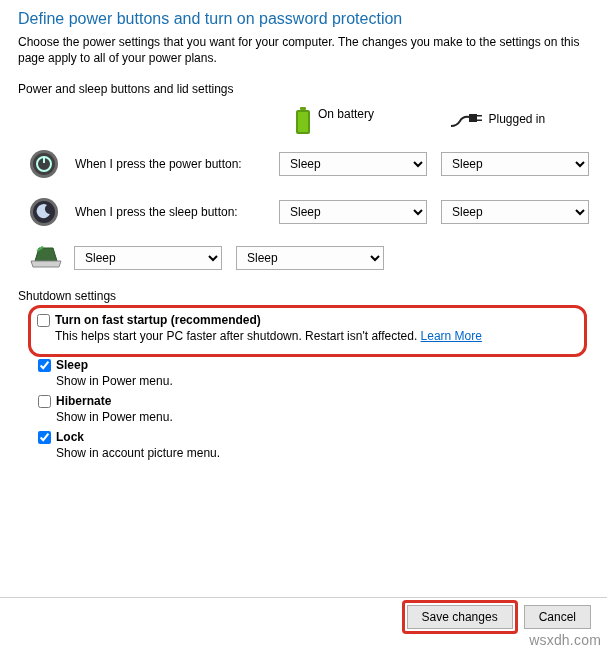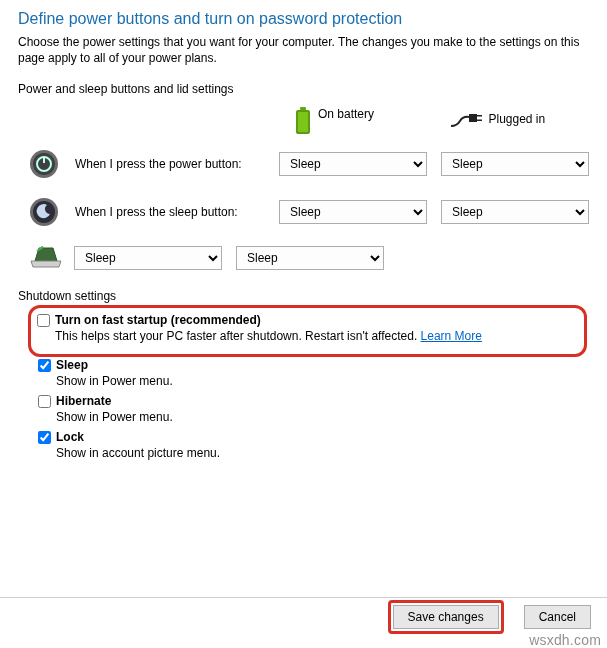--- a/index.html
+++ b/index.html
@@ -97,21 +97,21 @@
     left: 0; right: 0;
     bottom: 50px;
     height: 1px;
     background: #d0d0d0;
   }
   .button-bar {
     position: absolute;
     right: 16px;
     bottom: 14px;
     display: flex;
-    gap: 20px;
+    gap: 6px;
     align-items: center;
   }
   button {
     font-family: inherit;
     font-size: 12px;
     height: 24px;
     padding: 0 14px;
     background: #e7e7e7;
     border: 1px solid #acacac;
     cursor: pointer;

